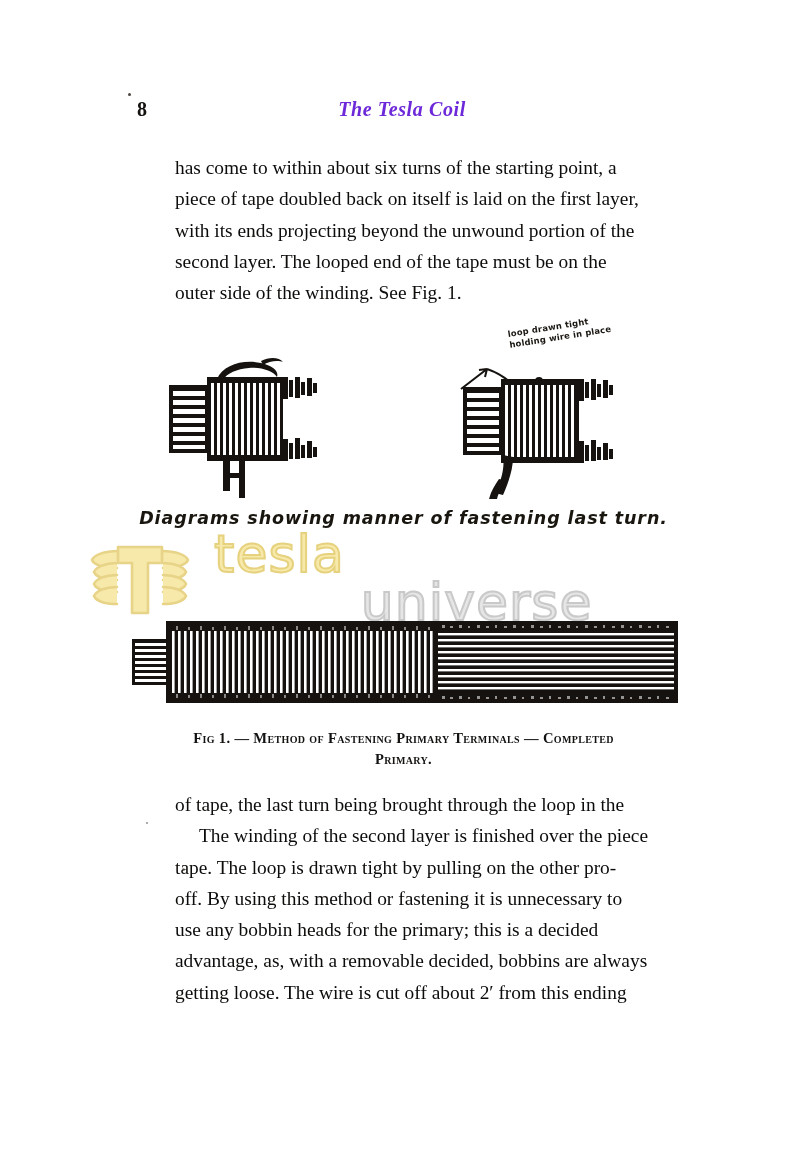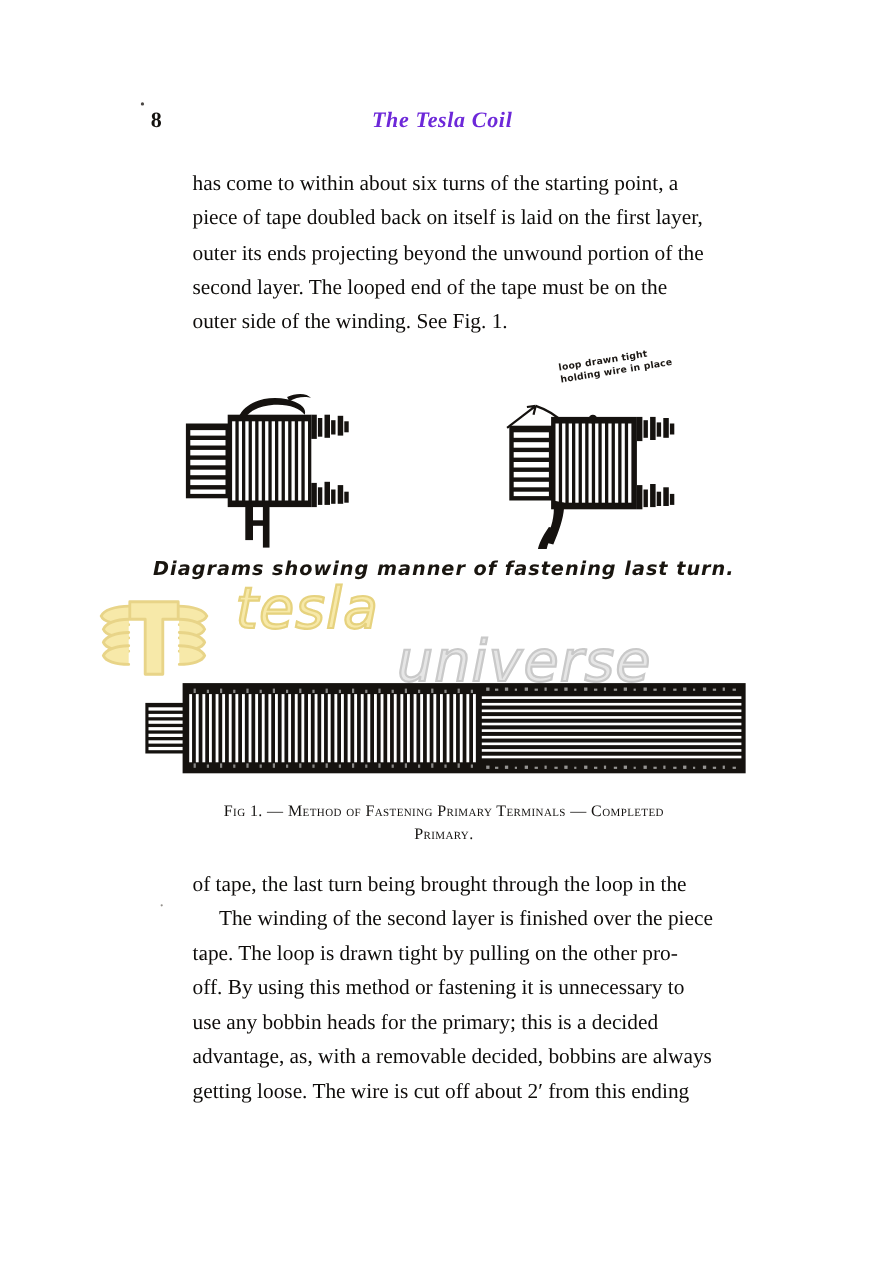--- a/index.html
+++ b/index.html
@@ -148,21 +148,20 @@
   }
   .wm-mark { width: 104px; height: 78px; flex: none; }
   .wm-text {
     font-family: "DejaVu Sans", sans-serif;
     font-size: 52px;
     font-weight: 400;
     letter-spacing: 1px;
     line-height: 1;
     display: flex;
     gap: 16px;
-    font-style: italic;
   }
   .wm-tesla {
     color: #f7e9a9;
     -webkit-text-stroke: 2px #e6d27e;
   }
   .wm-universe {
     color: #e6e6e6;
     margin-top: 48px;
     -webkit-text-stroke: 2px #c9c9c9;
   }
@@ -178,21 +177,21 @@
 
   
   .fig-caption {
     position: absolute;
     left: 137px;
     top: 728px;
     width: 533px;
     text-align: center;
     font-size: 14.6px;
     line-height: 21px;
-    font-weight: 400;
+    font-weight: 700;
     letter-spacing: .35px;
     color: #141210;
     font-variant: small-caps;
   }
 
   
   .speck {
     position: absolute;
     background: #3a342c;
     border-radius: 50%;
@@ -212,21 +211,21 @@
   </div>
 
   <div class="para" id="para-1">
     <span class="ln j">
         <span>has come to within about  six turns of  the starting point, a</span>
       </span>
     <span class="ln j">
         <span>piece of tape doubled back on itself is laid on the first layer,</span>
       </span>
     <span class="ln j">
-        <span>outer its ends  projecting beyond the unwound portion of the</span>
+        <span>with its ends  projecting beyond the unwound portion of the</span>
       </span>
     <span class="ln j">
         <span>second  layer.    The looped end of  the tape must be on the</span>
       </span>
     <span class="ln j last">
         <span>outer side of the winding.    See Fig. 1.</span>
       </span>
   </div>
 
   <div class="fig-top">

